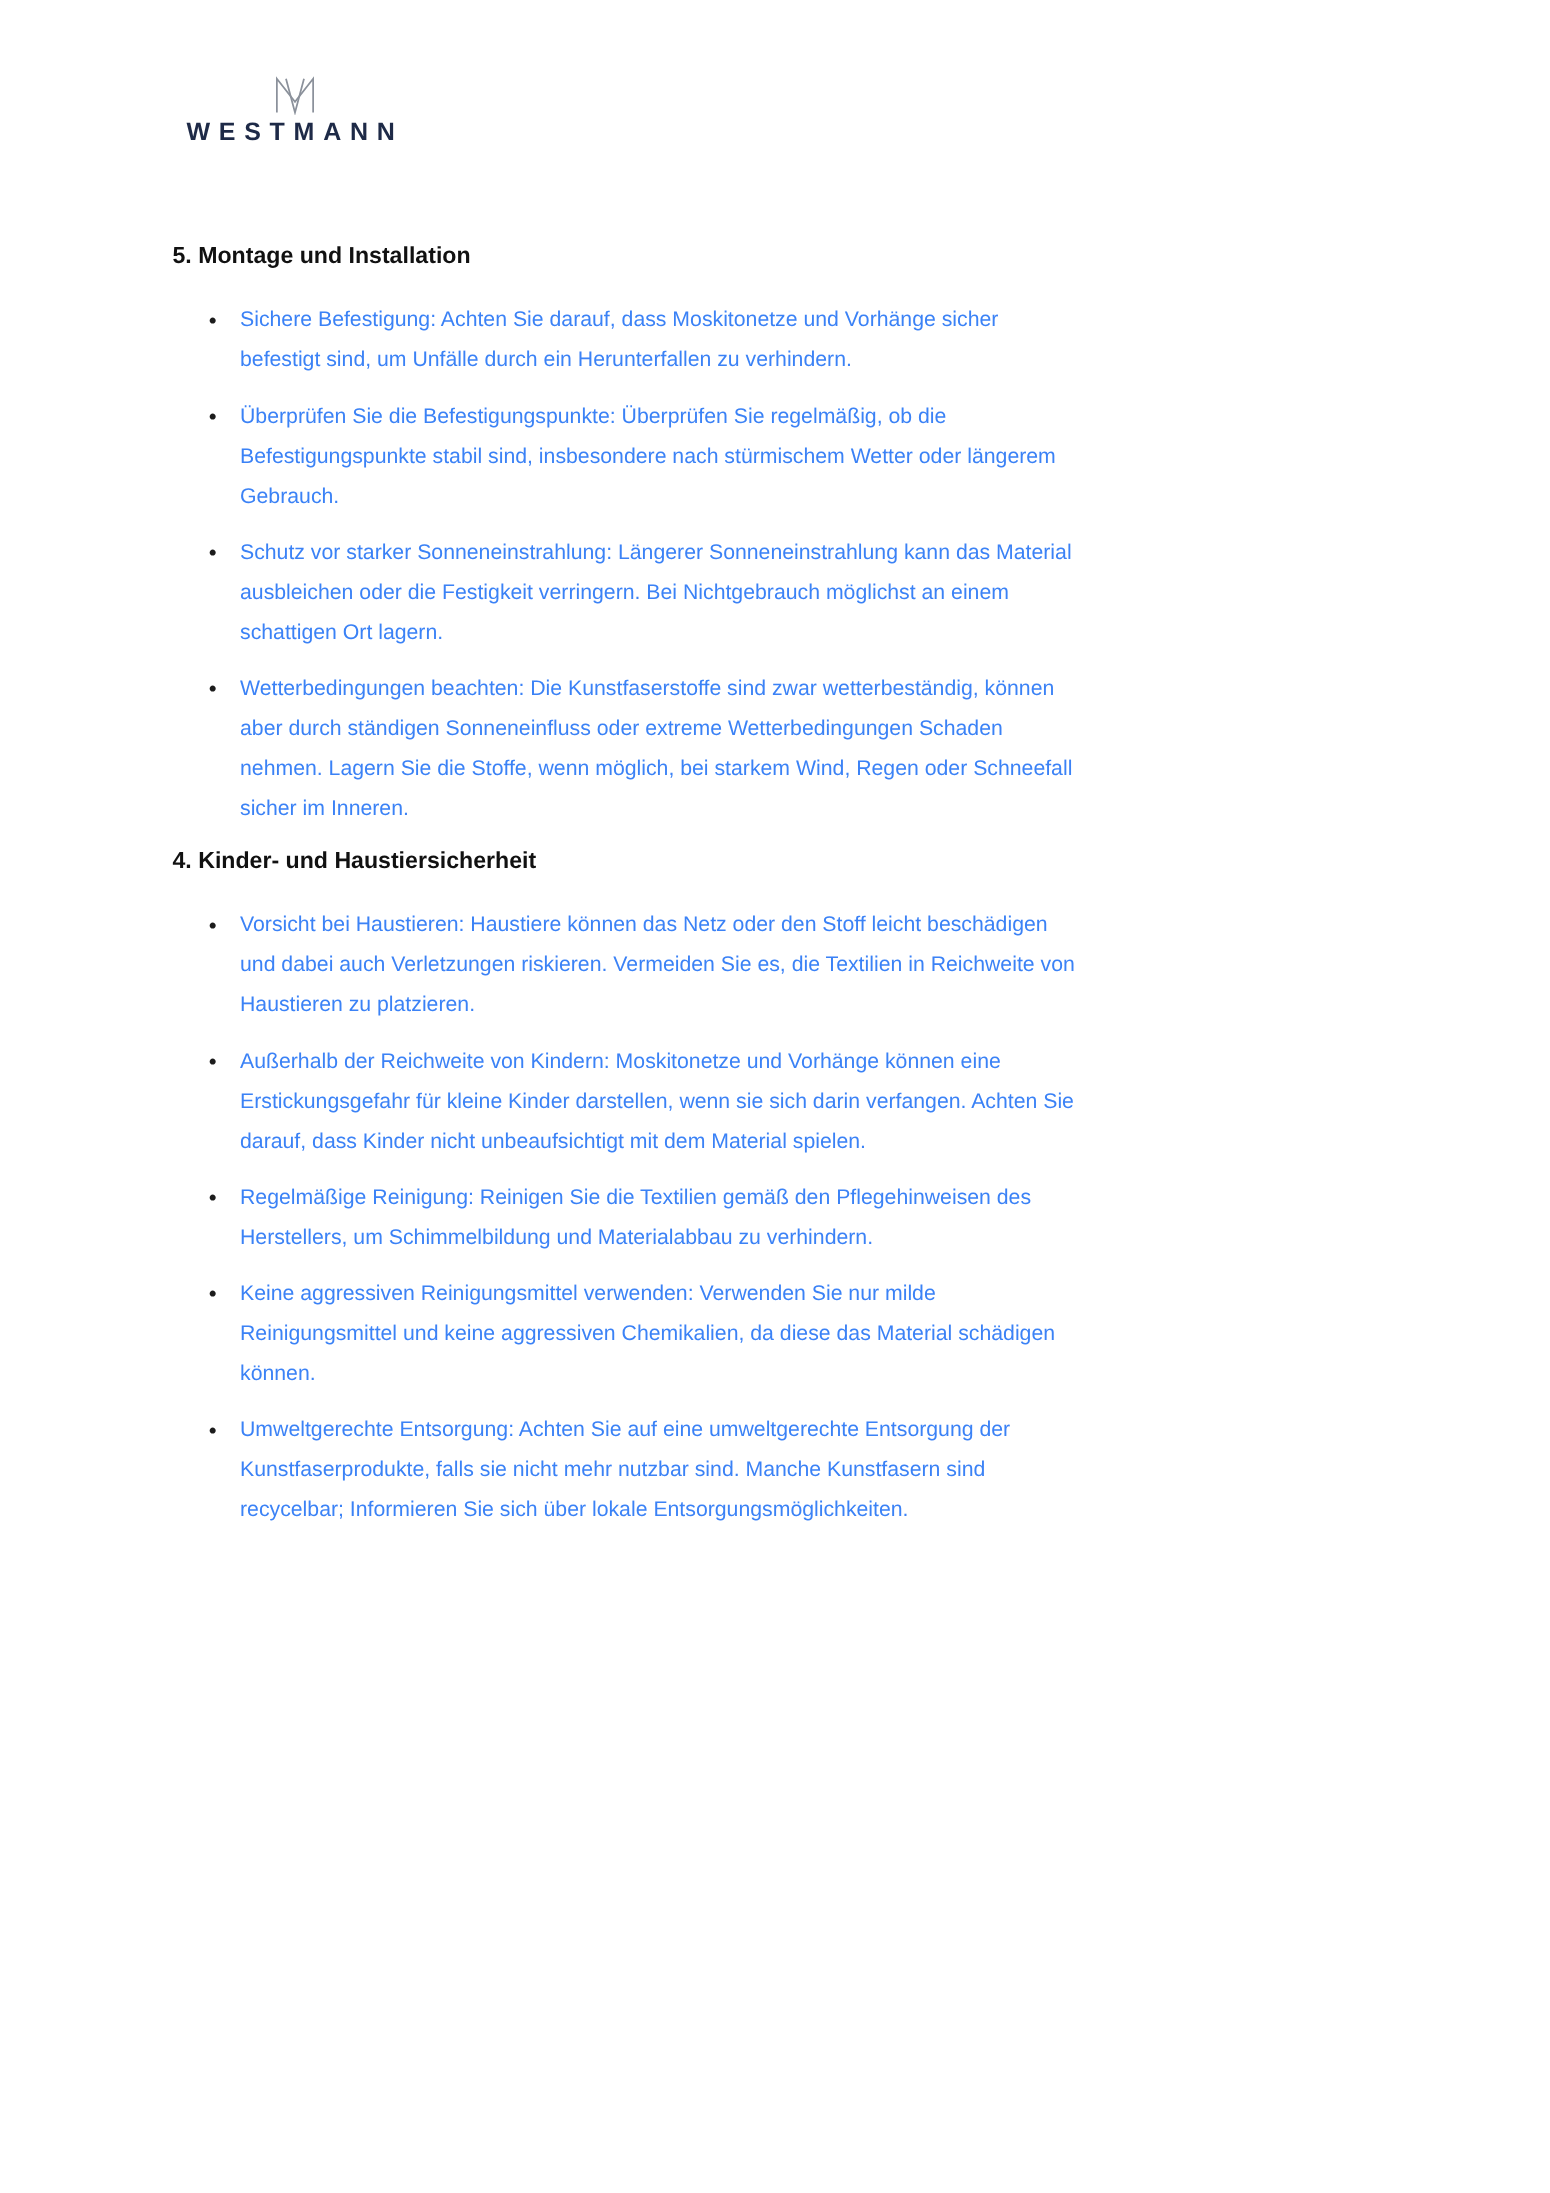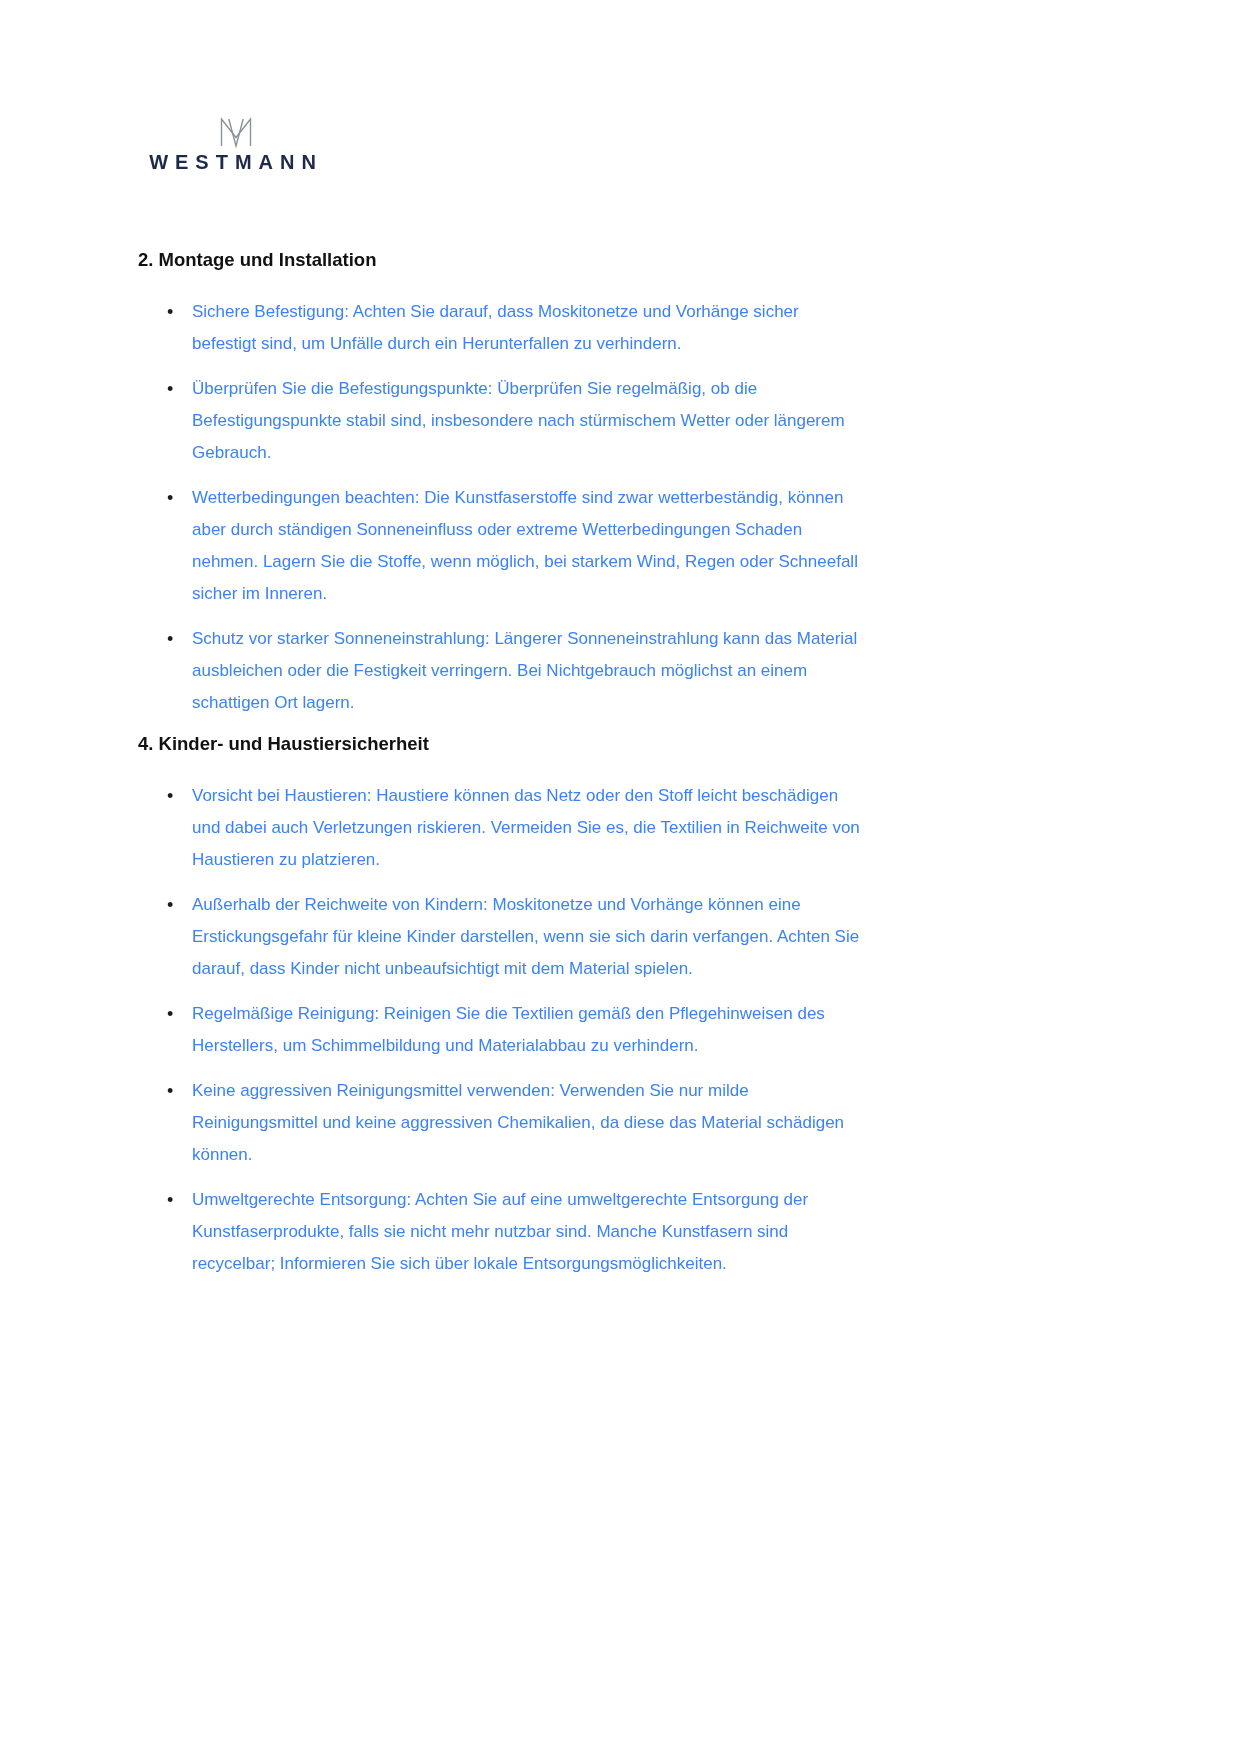--- a/index.html
+++ b/index.html
@@ -11,21 +11,21 @@
     position: relative;
     width: 1240px;
     height: 1754px;
     background: #ffffff;
     font-family: "Liberation Sans", "DejaVu Sans", sans-serif;
     color: #1c1c1c;
     overflow: hidden;
   }
   
   .logo {
-    padding-top: 116px;
+    padding-top: 60px;
     margin-left: 156px;
     width: 160px;
     display: flex;
     flex-direction: column;
     align-items: center;
     gap: 3px;
   }
   .monogram {
     display: block;
   }
@@ -88,46 +88,46 @@
     <svg class="monogram" width="34" height="32" viewBox="0 0 34 32" aria-hidden="true">
       <path d="M2.5 30 L2.5 3 L17 21.5 L31.5 3 L31.5 30" fill="none" stroke="#8b919b" stroke-width="1.4"></path>
       <path d="M9.8 3 L17 30 L24.2 3" fill="none" stroke="#8b919b" stroke-width="1.4"></path>
     </svg>
     <div class="wordmark">WESTMANN</div>
   </div>
 
   <div class="content">
 
     <div class="section">
-      <h2 class="section-heading">2. Montage und Installation</h2>
+      <h2 class="section-heading">5. Montage und Installation</h2>
       <ul class="bullet-list">
         <li class="bullet-item">
           <span class="bullet-text">Sichere Befestigung: Achten Sie darauf, dass Moskitonetze und Vorhänge sicher
 befestigt sind, um Unfälle durch ein Herunterfallen zu verhindern.</span>
         </li>
         <li class="bullet-item">
           <span class="bullet-text">Überprüfen Sie die Befestigungspunkte: Überprüfen Sie regelmäßig, ob die
 Befestigungspunkte stabil sind, insbesondere nach stürmischem Wetter oder längerem
 Gebrauch.</span>
         </li>
       </ul>
     </div>
 
     <div class="section">
       <ul class="bullet-list">
         <li class="bullet-item">
+          <span class="bullet-text">Schutz vor starker Sonneneinstrahlung: Längerer Sonneneinstrahlung kann das Material
+ausbleichen oder die Festigkeit verringern. Bei Nichtgebrauch möglichst an einem
+schattigen Ort lagern.</span>
+        </li>
+        <li class="bullet-item">
           <span class="bullet-text">Wetterbedingungen beachten: Die Kunstfaserstoffe sind zwar wetterbeständig, können
 aber durch ständigen Sonneneinfluss oder extreme Wetterbedingungen Schaden
 nehmen. Lagern Sie die Stoffe, wenn möglich, bei starkem Wind, Regen oder Schneefall
 sicher im Inneren.</span>
-        </li>
-        <li class="bullet-item">
-          <span class="bullet-text">Schutz vor starker Sonneneinstrahlung: Längerer Sonneneinstrahlung kann das Material
-ausbleichen oder die Festigkeit verringern. Bei Nichtgebrauch möglichst an einem
-schattigen Ort lagern.</span>
         </li>
       </ul>
     </div>
 
     <div class="section">
       <h2 class="section-heading">4. Kinder- und Haustiersicherheit</h2>
       <ul class="bullet-list">
         <li class="bullet-item">
           <span class="bullet-text">Vorsicht bei Haustieren: Haustiere können das Netz oder den Stoff leicht beschädigen
 und dabei auch Verletzungen riskieren. Vermeiden Sie es, die Textilien in Reichweite von

